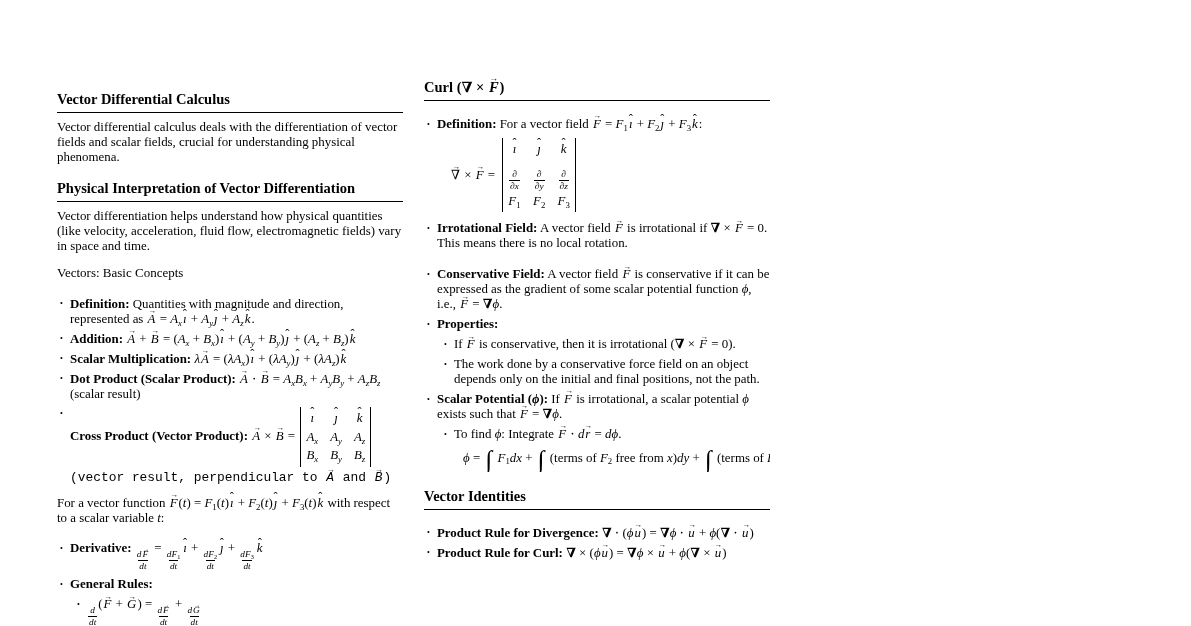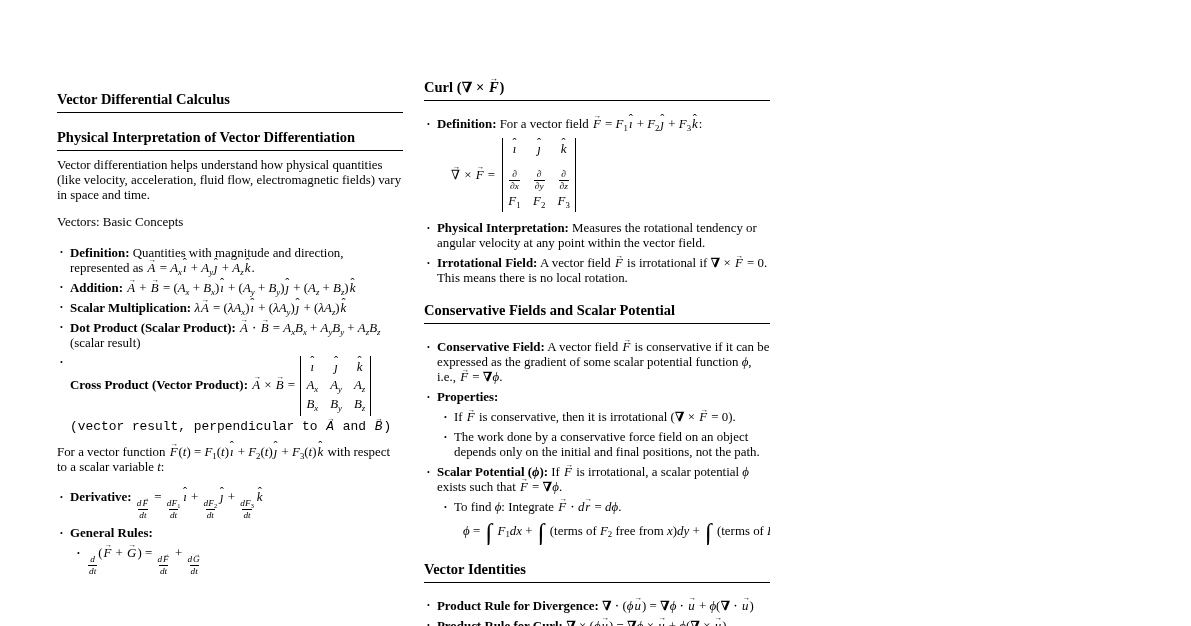--- a/index.html
+++ b/index.html
@@ -53,20 +53,21 @@
   .int{font-style:normal;font-size:1.95em;line-height:0.9;vertical-align:-0.25em;display:inline-block;margin:0 2px;}
 </style>
 </head>
 <body>
 
 <div class="page">
 
   <div class="col" id="left-col">
 
     <h2 class="sec">Vector Differential Calculus</h2>
+    <p class="body">Vector differential calculus deals with the differentiation of vector fields and scalar fields, crucial for understanding physical phenomena.</p>
 
     <h2 class="sec">Physical Interpretation of Vector Differentiation</h2>
     <p class="body">Vector differentiation helps understand how physical quantities (like velocity, acceleration, fluid flow, electromagnetic fields) vary in space and time.</p>
 
     <h3 class="sub">Vectors: Basic Concepts</h3>
     <ul class="blt">
       <li><b>Definition:</b> Quantities with magnitude and direction, represented as <span class="v"><i>A</i></span> = <i>A</i><sub><i>x</i></sub><span class="h">ı</span> + <i>A</i><sub><i>y</i></sub><span class="h">ȷ</span> + <i>A</i><sub><i>z</i></sub><span class="h">k</span>.</li>
       <li><b>Addition:</b> <span class="v"><i>A</i></span> + <span class="v"><i>B</i></span> = (<i>A</i><sub><i>x</i></sub> + <i>B</i><sub><i>x</i></sub>)<span class="h">ı</span> + (<i>A</i><sub><i>y</i></sub> + <i>B</i><sub><i>y</i></sub>)<span class="h">ȷ</span> + (<i>A</i><sub><i>z</i></sub> + <i>B</i><sub><i>z</i></sub>)<span class="h">k</span></li>
       <li><b>Scalar Multiplication:</b> <i>λ</i><span class="v"><i>A</i></span> = (<i>λA</i><sub><i>x</i></sub>)<span class="h">ı</span> + (<i>λA</i><sub><i>y</i></sub>)<span class="h">ȷ</span> + (<i>λA</i><sub><i>z</i></sub>)<span class="h">k</span></li>
       <li><b>Dot Product (Scalar Product):</b> <span class="v"><i>A</i></span> ⋅ <span class="v"><i>B</i></span> = <i>A</i><sub><i>x</i></sub><i>B</i><sub><i>x</i></sub> + <i>A</i><sub><i>y</i></sub><i>B</i><sub><i>y</i></sub> + <i>A</i><sub><i>z</i></sub><i>B</i><sub><i>z</i></sub> (scalar result)</li>
@@ -145,25 +146,23 @@
             <span><span class="fr">
                   <span class="nu"><i>∂</i></span>
                   <span class="de"><i>∂z</i></span>
                 </span></span>
             <span><i>F</i><sub>1</sub></span>
             <span><i>F</i><sub>2</sub></span>
             <span><i>F</i><sub>3</sub></span>
           </span>
         </div>
       </li>
-      <li><b>Physical Interpretation:</b> Measures the rotational tendency or angular velocity at any point within the vector field.</li>
       <li><b>Irrotational Field:</b> A vector field <span class="v"><i>F</i></span> is irrotational if <b>∇</b> × <span class="v"><i>F</i></span> = 0. This means there is no local rotation.</li>
     </ul>
 
-    <h2 class="sec">Conservative Fields and Scalar Potential</h2>
     <ul class="blt">
       <li><b>Conservative Field:</b> A vector field <span class="v"><i>F</i></span> is conservative if it can be expressed as the gradient of some scalar potential function <i>ϕ</i>, i.e., <span class="v"><i>F</i></span> = <b>∇</b><i>ϕ</i>.</li>
       <li>
         <span><b>Properties:</b></span>
         <ul>
           <li>If <span class="v"><i>F</i></span> is conservative, then it is irrotational (<b>∇</b> × <span class="v"><i>F</i></span> = 0).</li>
           <li>The work done by a conservative force field on an object depends only on the initial and final positions, not the path.</li>
         </ul>
       </li>
       <li>

